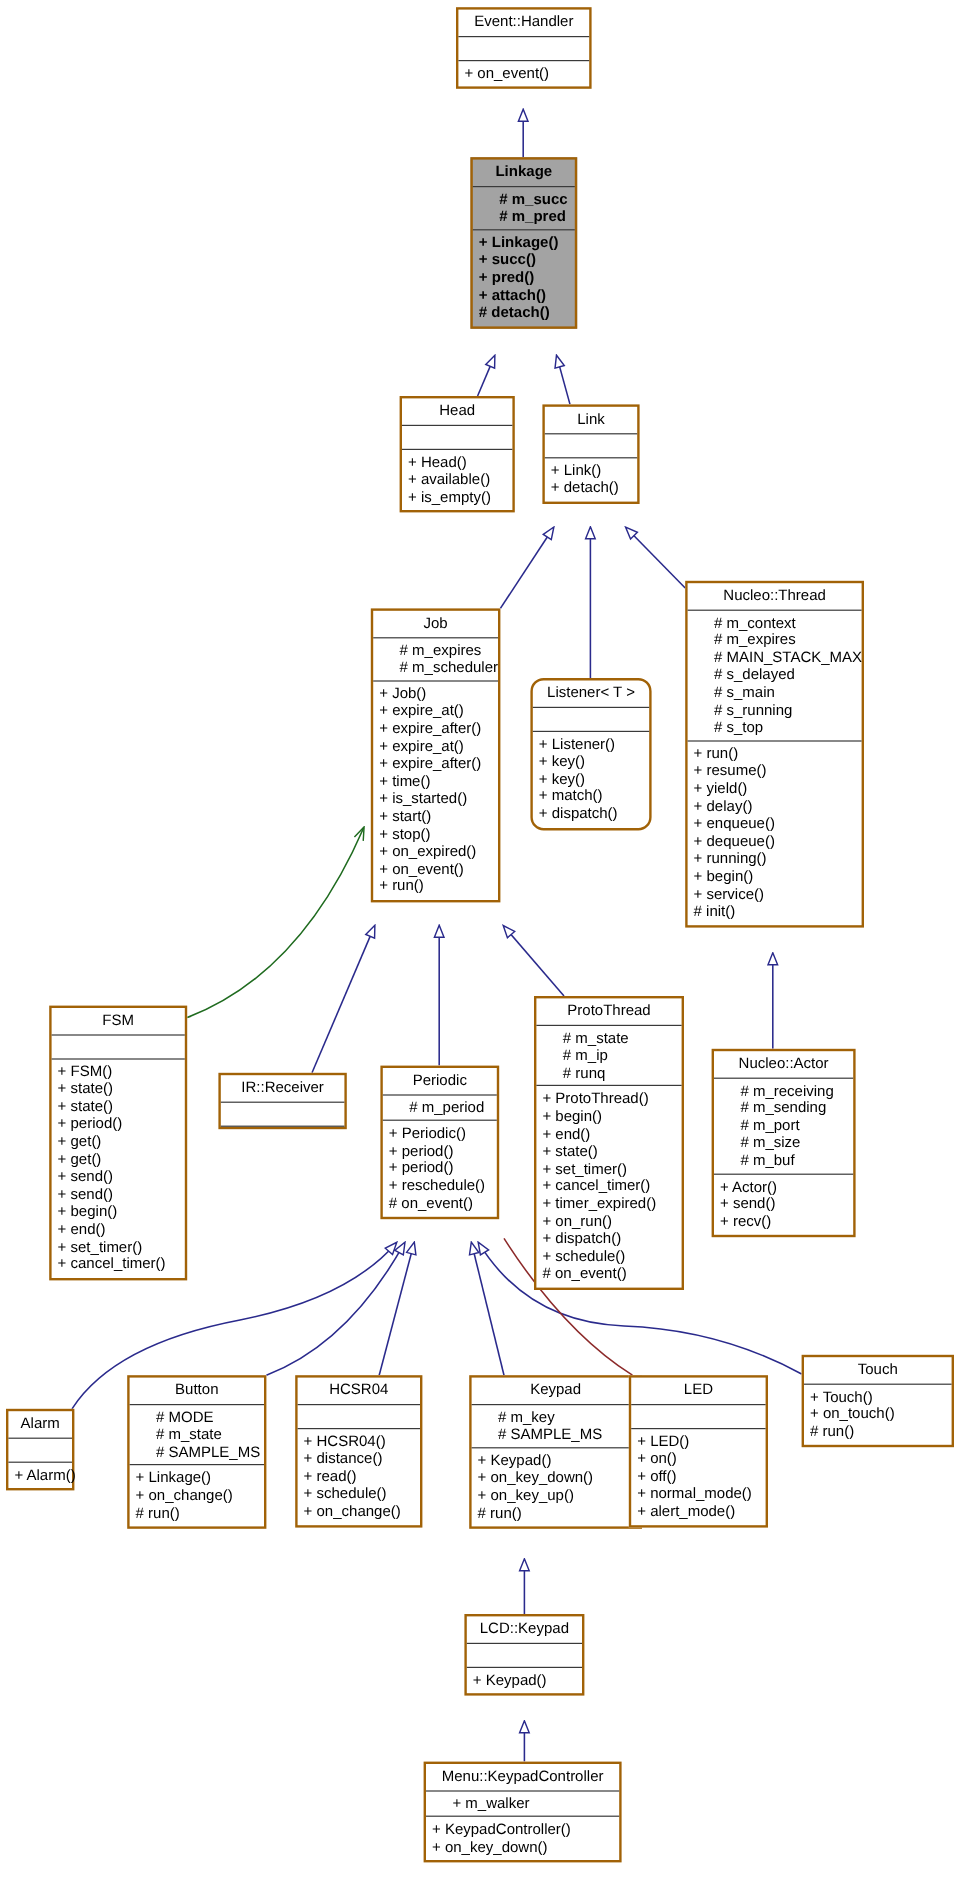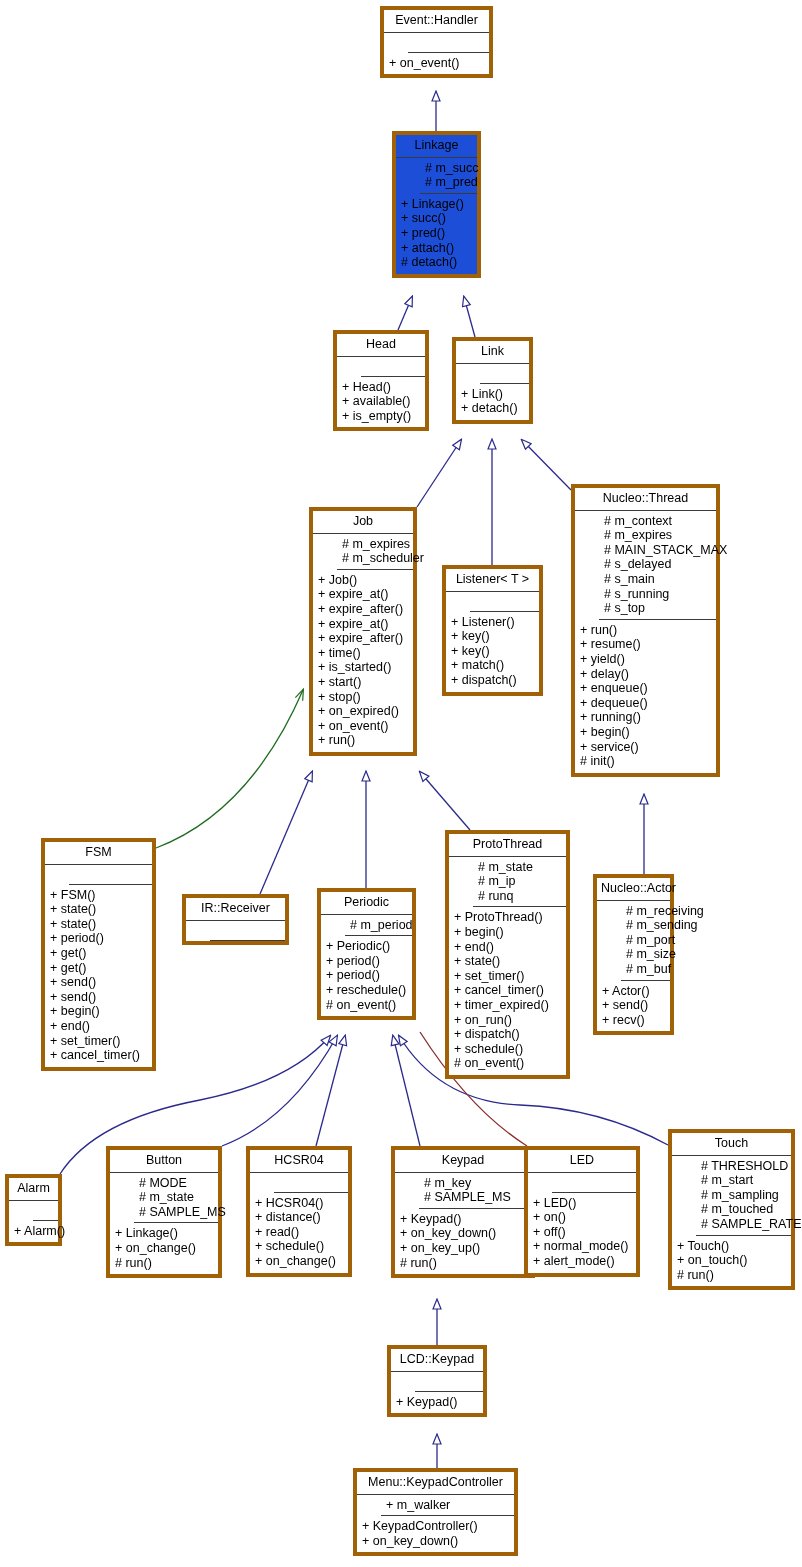--- a/index.html
+++ b/index.html
@@ -21,41 +21,41 @@
     position: absolute;
     left: 0;
     top: 0;
     width: 802px;
     height: 1567px;
     pointer-events: none;
   }
   .uml-class {
     position: absolute;
     box-sizing: border-box;
-    border: 4px solid #a16207;
+    border: 2px solid #a16207;
     background: #ffffff;
     font-size: 12.5px;
     line-height: 14.6px;
     color: #000000;
     z-index: 5;
   }
   .uml-class.highlight {
-    background: #1d4ed8;
+    background: #a3a3a3;
+    font-weight: bold;
   }
   .uml-name {
     text-align: center;
     padding: 3px 4px 4px 4px;
     border-bottom: 1px solid #3a3a3a;
     white-space: nowrap;
   }
   .uml-attrs {
     border-bottom: 1px solid #3a3a3a;
-    padding: 3px 5px 3px 5px;
+    padding: 3px 5px 3px 22px;
     min-height: 13px;
-    margin-left: 24px;
   }
   .uml-ops {
     padding: 3px 5px 4px 5px;
     min-height: 6px;
   }
   .uml-attrs.empty, .uml-ops.empty {
     padding-top: 3px;
     padding-bottom: 3px;
   }
   .member {
@@ -205,21 +205,21 @@
         <span class="member">+ expire_after()</span>
         <span class="member">+ time()</span>
         <span class="member">+ is_started()</span>
         <span class="member">+ start()</span>
         <span class="member">+ stop()</span>
         <span class="member">+ on_expired()</span>
         <span class="member">+ on_event()</span>
         <span class="member">+ run()</span>
       </div>
     </div>
-    <div class="uml-class" style="left: 442px; top: 565px; width: 101px;">
+    <div class="uml-class" style="left: 442px; top: 565px; width: 101px; border-radius: 11px;">
       <div class="uml-name">Listener&lt; T &gt;</div>
       <div class="uml-attrs empty"></div>
       <div class="uml-ops">
         <span class="member">+ Listener()</span>
         <span class="member">+ key()</span>
         <span class="member">+ key()</span>
         <span class="member">+ match()</span>
         <span class="member">+ dispatch()</span>
       </div>
     </div>
@@ -296,21 +296,21 @@
         <span class="member">+ state()</span>
         <span class="member">+ set_timer()</span>
         <span class="member">+ cancel_timer()</span>
         <span class="member">+ timer_expired()</span>
         <span class="member">+ on_run()</span>
         <span class="member">+ dispatch()</span>
         <span class="member">+ schedule()</span>
         <span class="member"># on_event()</span>
       </div>
     </div>
-    <div class="uml-class" style="left: 593px; top: 874px; width: 81px;">
+    <div class="uml-class" style="left: 593px; top: 874px; width: 120px;">
       <div class="uml-name">Nucleo::Actor</div>
       <div class="uml-attrs">
         <span class="member"># m_receiving</span>
         <span class="member"># m_sending</span>
         <span class="member"># m_port</span>
         <span class="member"># m_size</span>
         <span class="member"># m_buf</span>
       </div>
       <div class="uml-ops">
         <span class="member">+ Actor()</span>
@@ -368,27 +368,20 @@
       <div class="uml-ops">
         <span class="member">+ LED()</span>
         <span class="member">+ on()</span>
         <span class="member">+ off()</span>
         <span class="member">+ normal_mode()</span>
         <span class="member">+ alert_mode()</span>
       </div>
     </div>
     <div class="uml-class" style="left: 668px; top: 1129px; width: 127px;">
       <div class="uml-name">Touch</div>
-      <div class="uml-attrs">
-        <span class="member"># THRESHOLD</span>
-        <span class="member"># m_start</span>
-        <span class="member"># m_sampling</span>
-        <span class="member"># m_touched</span>
-        <span class="member"># SAMPLE_RATE</span>
-      </div>
       <div class="uml-ops">
         <span class="member">+ Touch()</span>
         <span class="member">+ on_touch()</span>
         <span class="member"># run()</span>
       </div>
     </div>
     <div class="uml-class" style="left: 387px; top: 1345px; width: 100px;">
       <div class="uml-name">LCD::Keypad</div>
       <div class="uml-attrs empty"></div>
       <div class="uml-ops">

